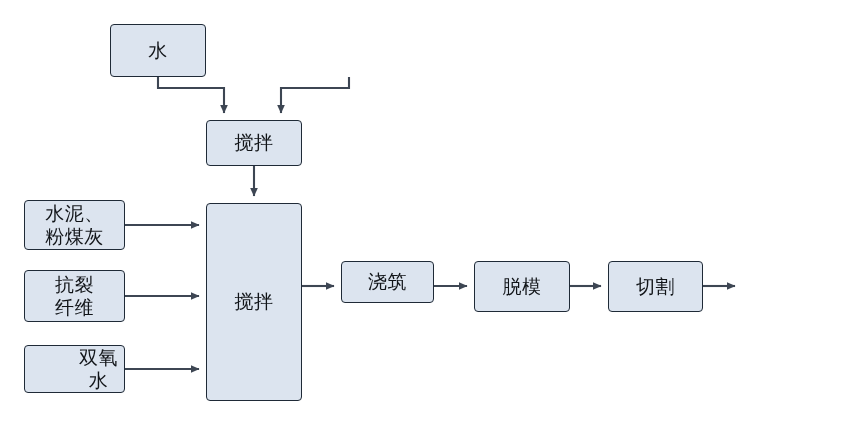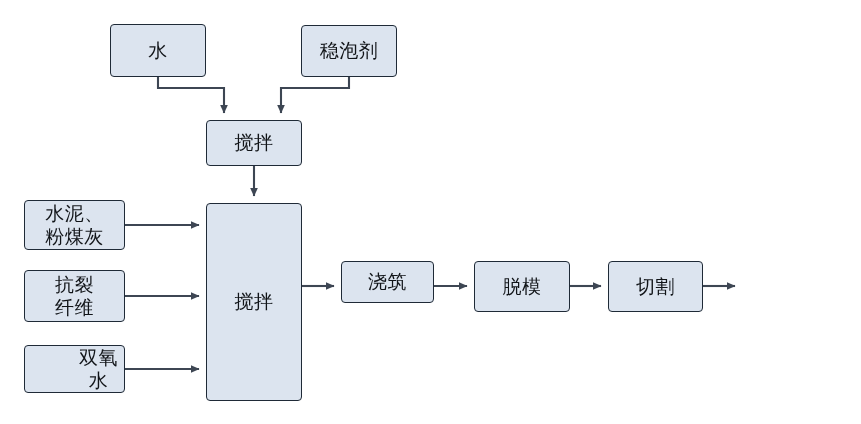--- a/index.html
+++ b/index.html
@@ -74,21 +74,20 @@
 
       <path d="M434,286 L467,286" marker-end="url(#arrowhead)"></path>
 
       <path d="M570,286 L601,286" marker-end="url(#arrowhead)"></path>
 
       <path d="M703,286 L735,286" marker-end="url(#arrowhead)"></path>
     </g>
   </svg>
 
   <div class="node" style="left: 110px; top: 24px; width: 96px; height: 53px; background: rgb(220, 228, 239); border-color: rgb(31, 42, 55);">水</div>
-  <div class="node" style="left: 301px; top: 25px; width: 96px; height: 52px; background: rgb(220, 228, 239); border-color: rgb(31, 42, 55);">稳泡剂</div>
   <div class="node" style="left: 206px; top: 120px; width: 96px; height: 46px; background: rgb(220, 228, 239); border-color: rgb(31, 42, 55);">搅拌</div>
   <div class="node" style="left: 24px; top: 200px; width: 101px; height: 50px; background: rgb(220, 228, 239); border-color: rgb(31, 42, 55);">水泥、
 粉煤灰</div>
   <div class="node" style="left: 24px; top: 270px; width: 101px; height: 52px; background: rgb(220, 228, 239); border-color: rgb(31, 42, 55);">抗裂
 纤维</div>
   <div class="node" style="left: 24px; top: 345px; width: 101px; height: 48px; background: rgb(220, 228, 239); border-color: rgb(31, 42, 55); padding-left: 48px;">双氧水</div>
   <div class="node" style="left: 206px; top: 203px; width: 96px; height: 198px; background: rgb(220, 228, 239); border-color: rgb(31, 42, 55);">搅拌</div>
   <div class="node" style="left: 341px; top: 261px; width: 93px; height: 42px; background: rgb(220, 228, 239); border-color: rgb(31, 42, 55);">浇筑</div>
   <div class="node" style="left: 474px; top: 261px; width: 96px; height: 51px; background: rgb(220, 228, 239); border-color: rgb(31, 42, 55);">脱模</div>
   <div class="node" style="left: 608px; top: 261px; width: 95px; height: 51px; background: rgb(220, 228, 239); border-color: rgb(31, 42, 55);">切割</div>

